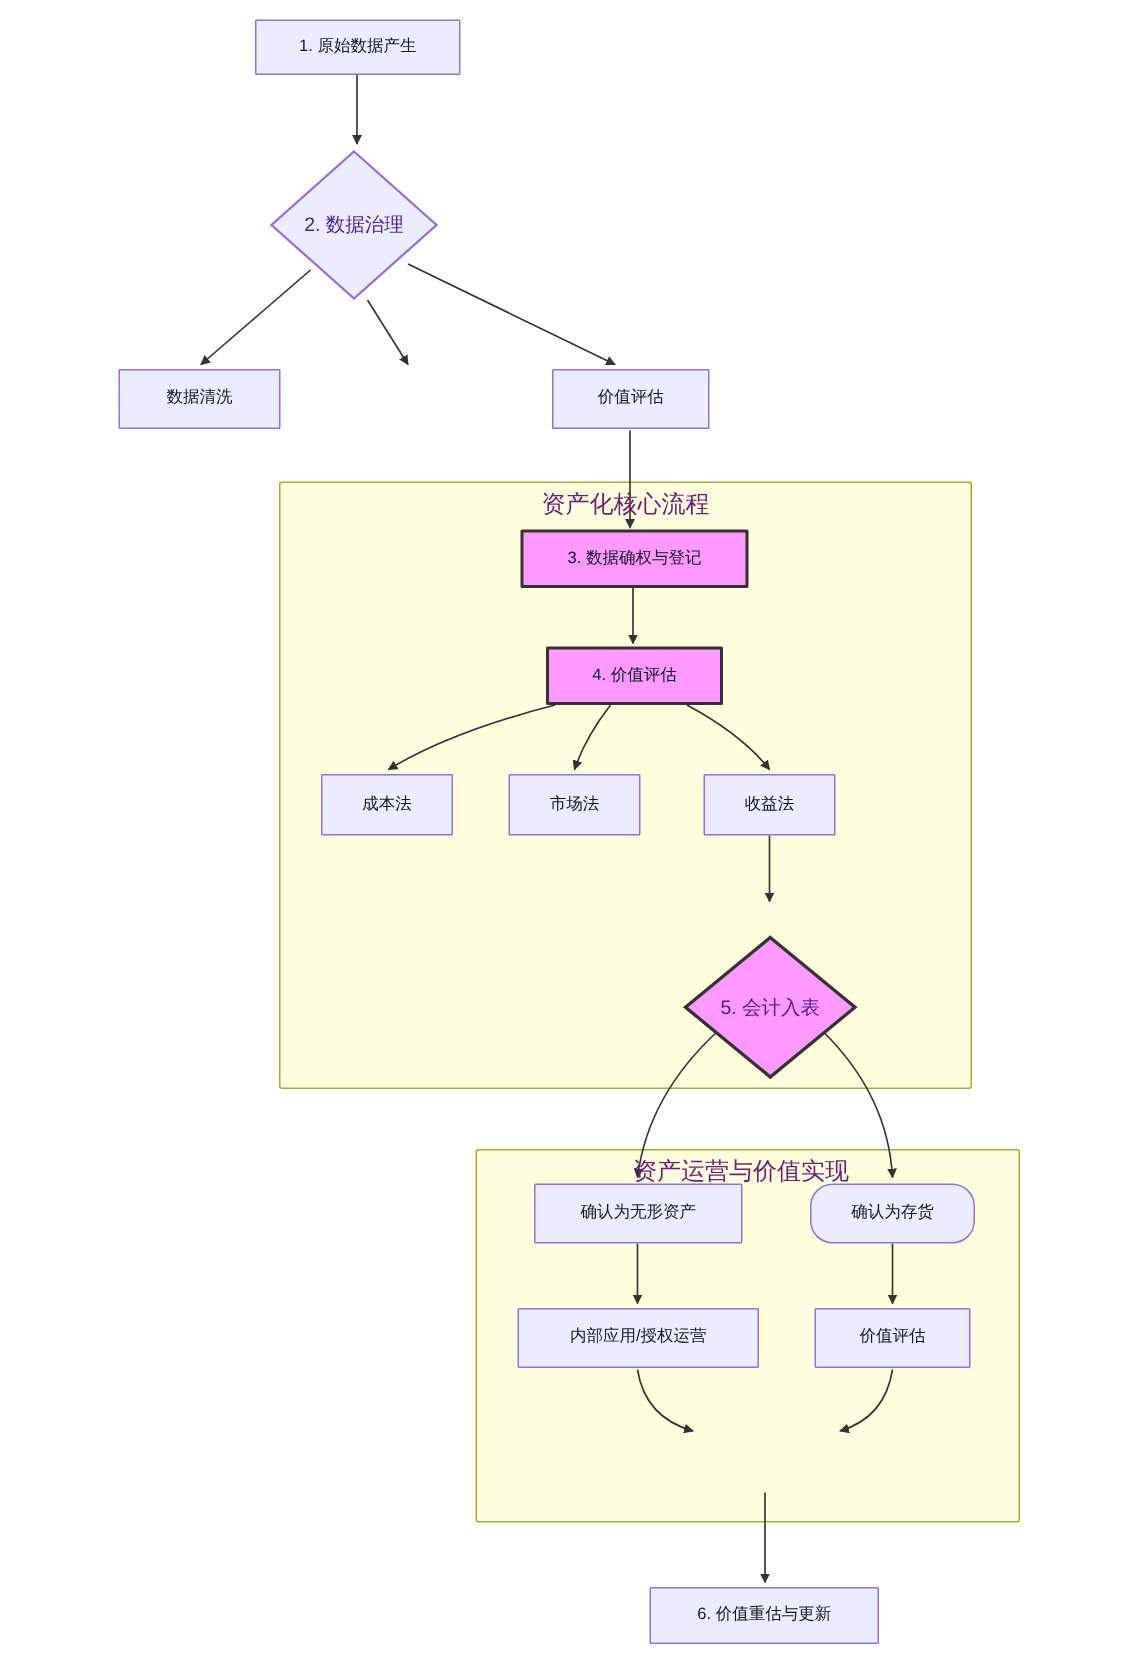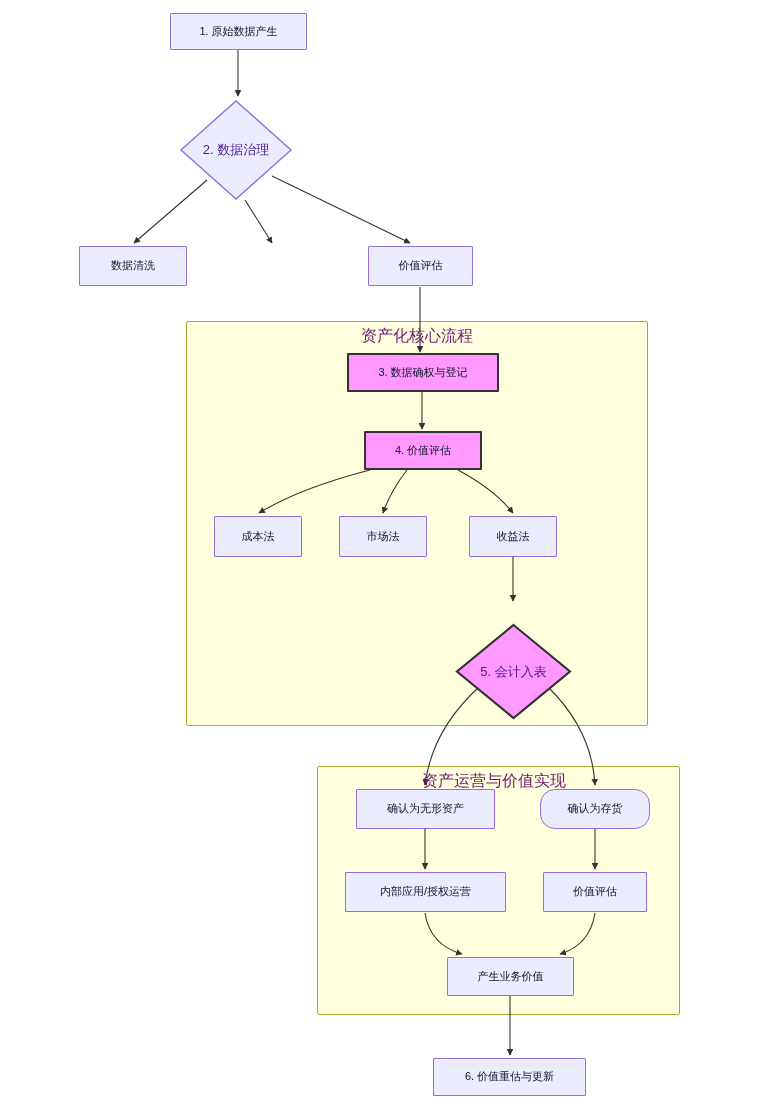--- a/index.html
+++ b/index.html
@@ -169,17 +169,16 @@
   </div>
 
   <div class="node box" style="left:356px; top:789px; width:139px; height:40px;font-family:Liberation Serif, serif;">确认为无形资产</div>
 
   <div class="node box" style="left:540px; top:789px; width:110px; height:40px;border-radius:15px;">确认为存货</div>
 
   <div class="node box" style="left:345px; top:872px; width:161px; height:40px;">内部应用/授权运营</div>
 
   <div class="node box" style="left:543px; top:872px; width:104px; height:40px;">价值评估</div>
 
-  <div class="node box" style="left:447px; top:957px; width:127px; height:39px;">产生业务价值</div>
 
   <div class="node box" style="left:433px; top:1058px; width:153px; height:38px;">6. 价值重估与更新</div>
 
 </div>
 
 </body></html>

